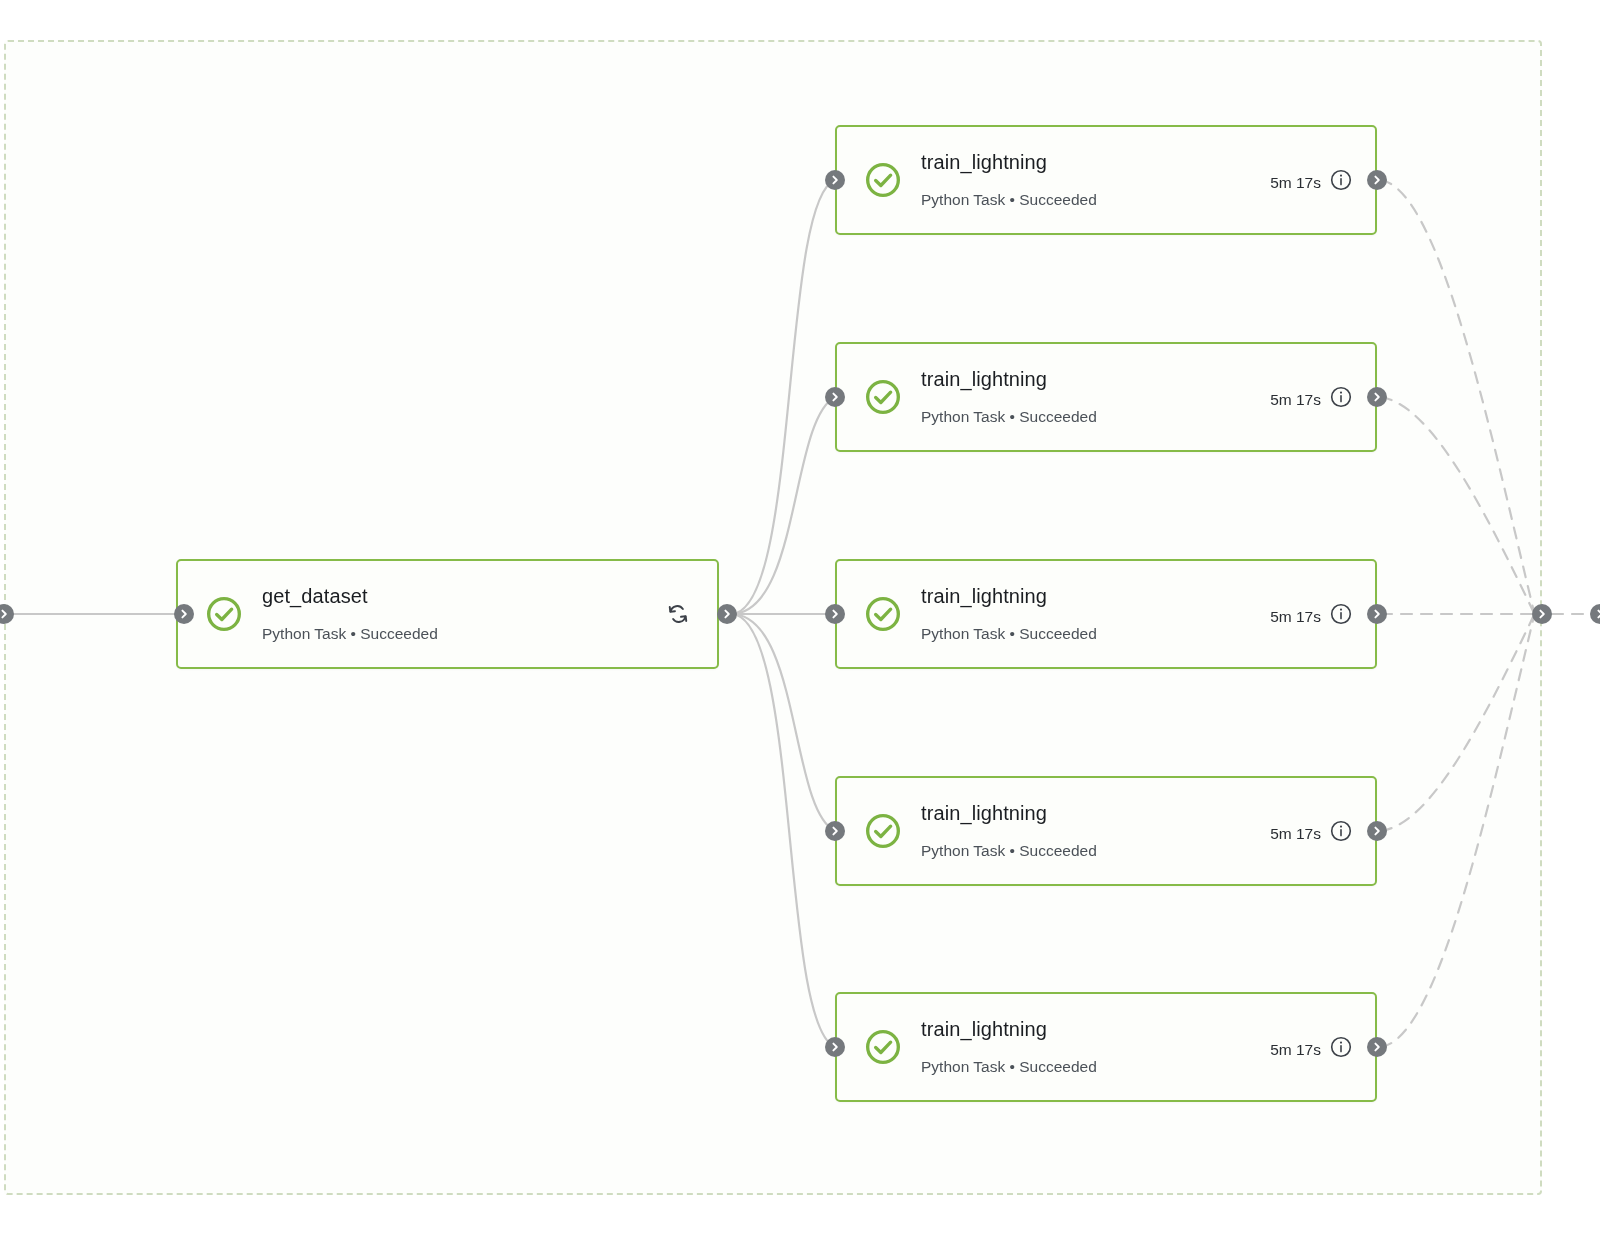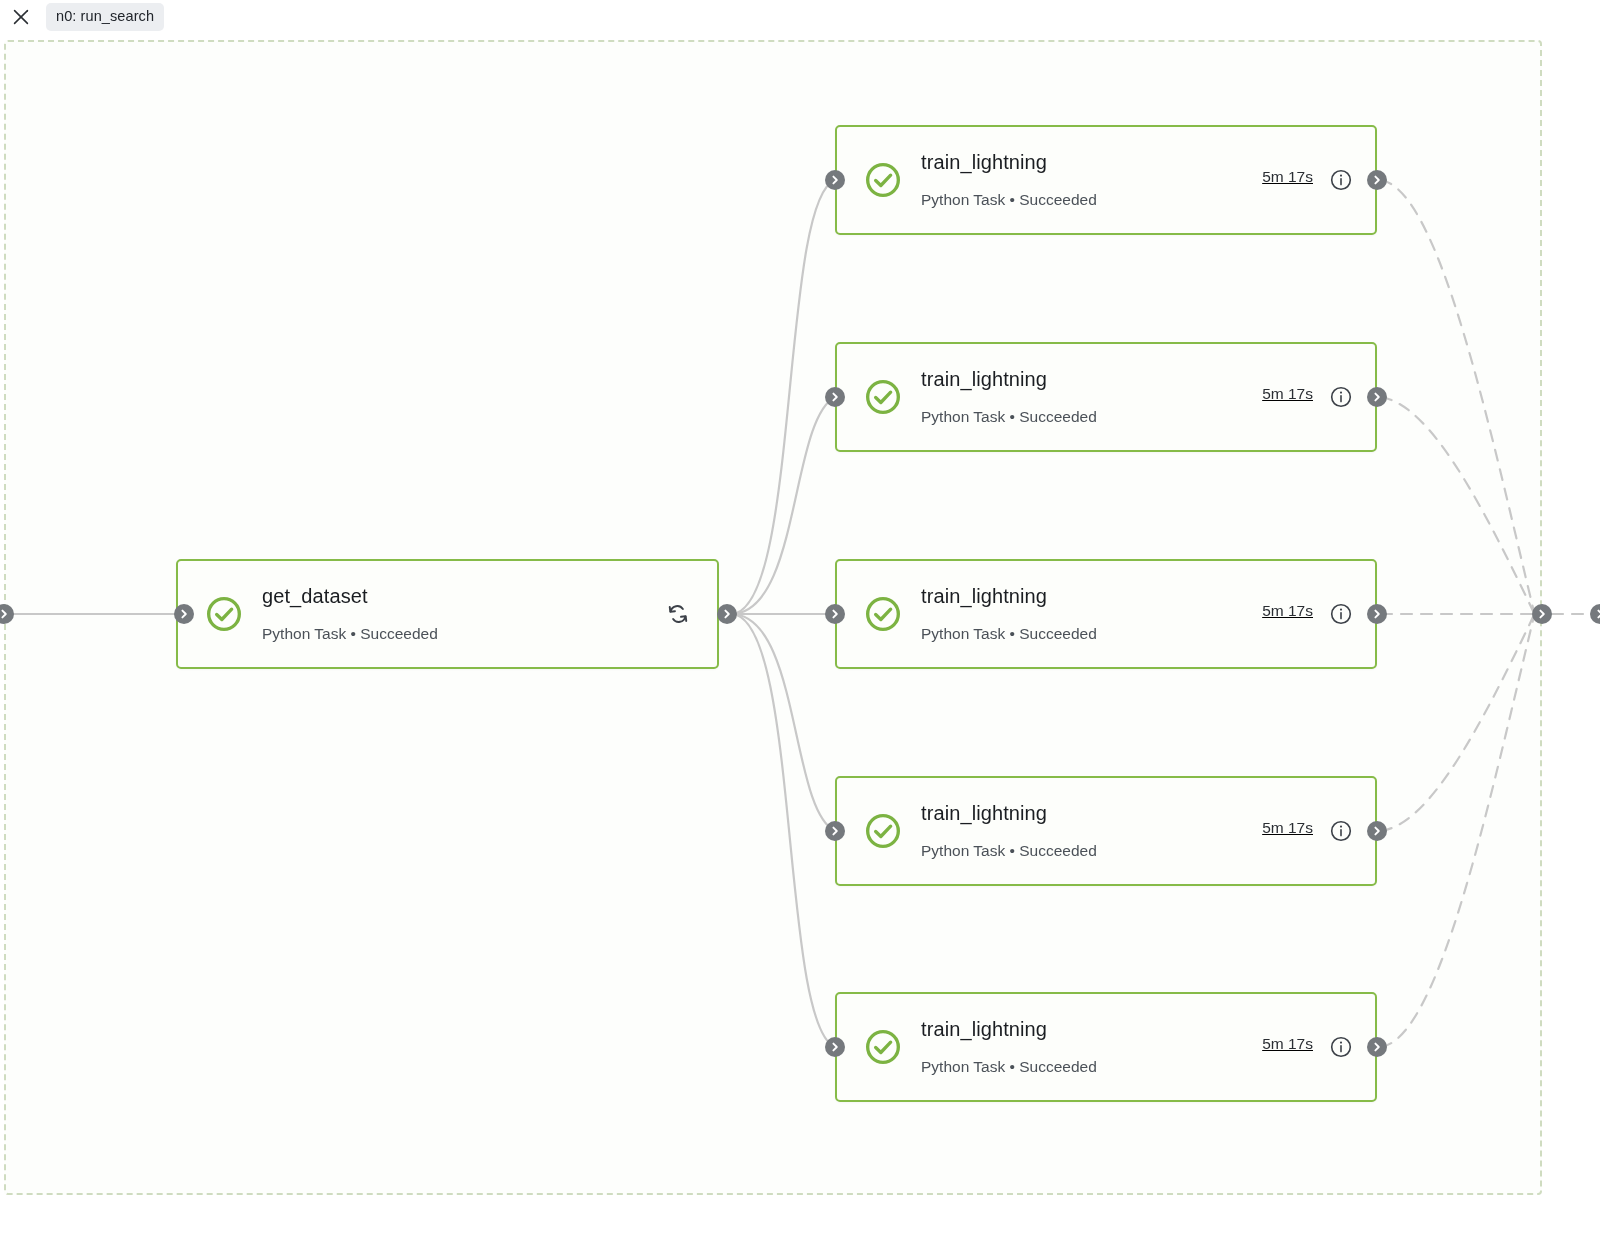--- a/index.html
+++ b/index.html
@@ -100,24 +100,23 @@
   .node-subtitle {
     font-size: 15.5px;
     color: #4b5158;
     line-height: 1.3;
     margin-top: 16px;
     white-space: nowrap;
   }
   .node-right {
     margin-left: auto;
     display: flex;
-    align-items: flex-start;
-    gap: 16px;
+    align-items: flex-end;
+    gap: 8px;
     padding-right: 22px;
-    text-decoration: underline;
   }
   .node-duration {
     font-size: 15.5px;
     color: #2a2e33;
     white-space: nowrap;
   }
   .info-icon { width: 24px; height: 24px; display: block; cursor: pointer; }
   .loop-icon { width: 26px; height: 26px; display: block; margin-right: 4px; cursor: pointer; }
 
   
@@ -131,27 +130,20 @@
     justify-content: center;
     cursor: pointer;
   }
   .port svg { display: block; }
 </style>
 </head>
 <body>
 
 <div id="stage">
 
-  <div id="header">
-    <svg class="close-icon" viewBox="0 0 24 24" fill="none" stroke="#2b2f34" stroke-width="1.7" stroke-linecap="round">
-      <line x1="5" y1="5" x2="19" y2="19"></line>
-      <line x1="19" y1="5" x2="5" y2="19"></line>
-    </svg>
-    <div class="node-badge">n0: run_search</div>
-  </div>
 
   <div id="subgraph-container"></div>
 
   <svg id="edges" viewBox="0 0 1600 1250">
     <g id="edge-group" fill="none" stroke="#c8c8c8" stroke-width="2.2" stroke-linecap="round">
         <path d="M 14 614 L 184 614" stroke="#c8c8c8" fill="none"></path>
         <path d="M 731 614 C 800 614 780 200 835 180" stroke="#c8c8c8" fill="none"></path>
         <path d="M 731 614 C 800 614 790 420 835 397" stroke="#c8c8c8" fill="none"></path>
         <path d="M 731 614 L 835 614" stroke="#c8c8c8" fill="none"></path>
         <path d="M 731 614 C 800 614 790 810 835 831" stroke="#c8c8c8" fill="none"></path>

